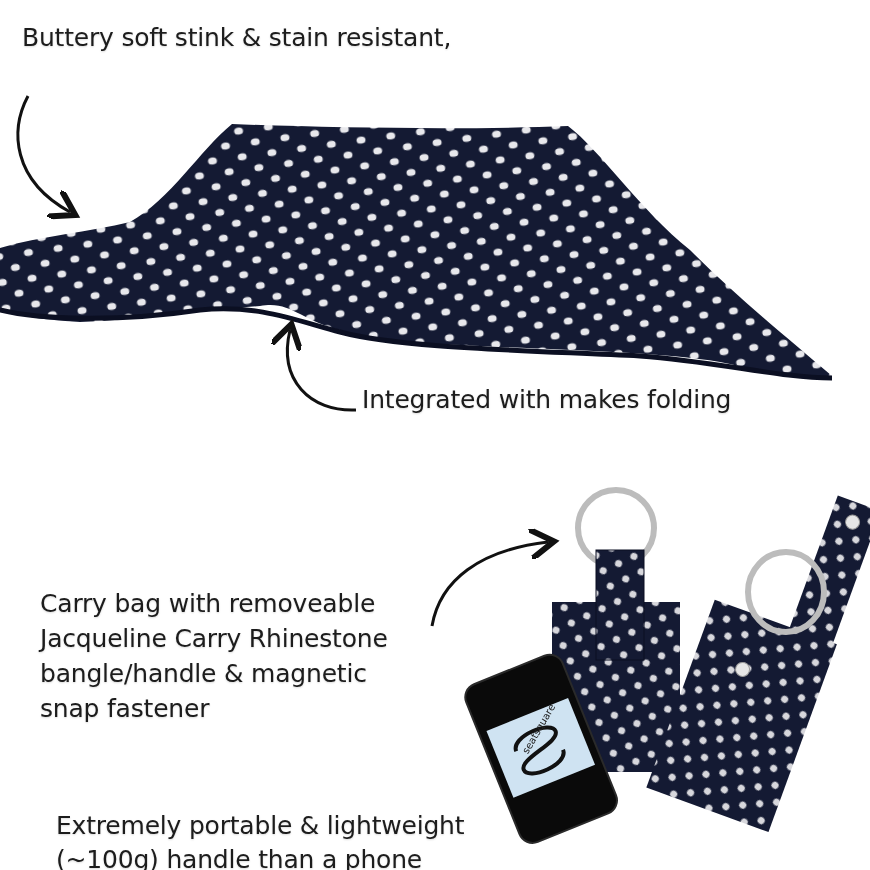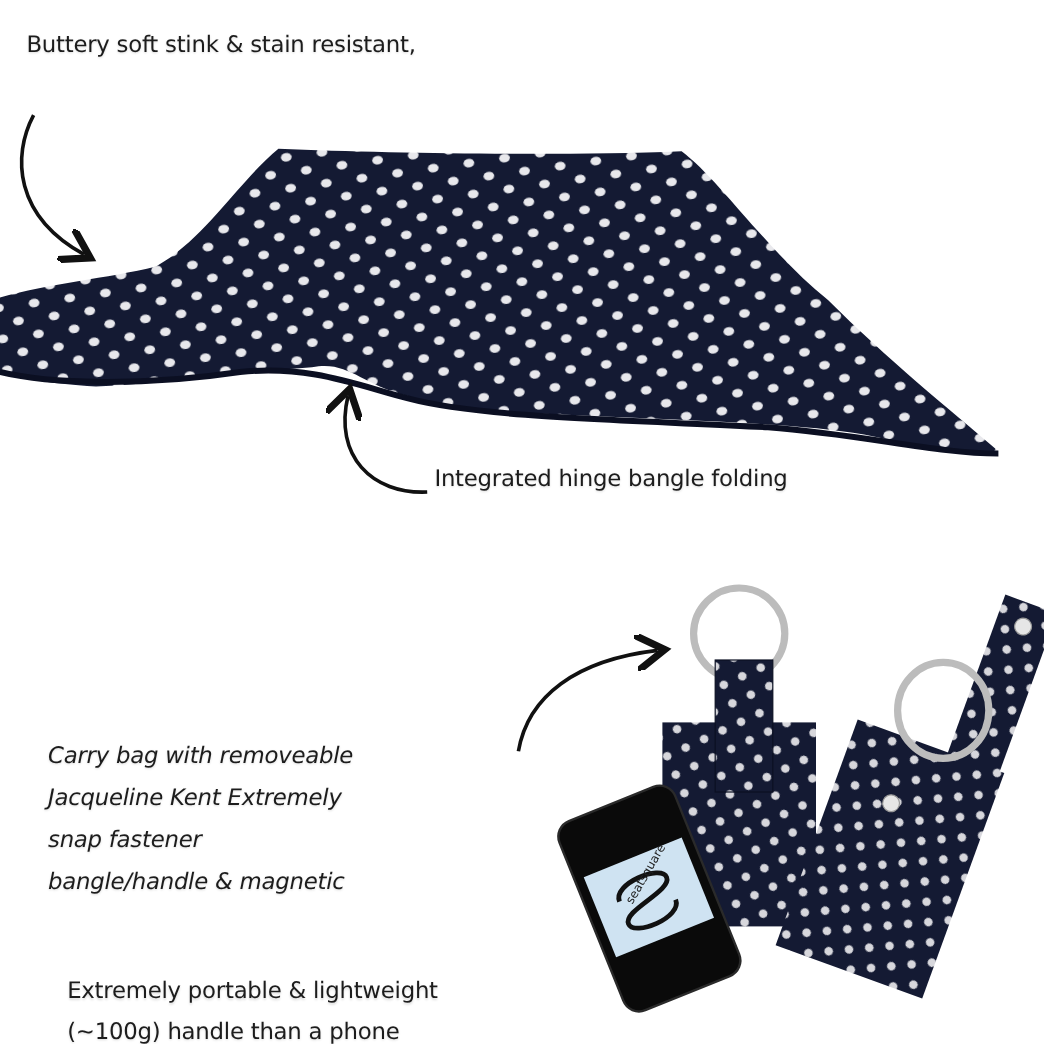--- a/index.html
+++ b/index.html
@@ -1,17 +1,17 @@
 <!DOCTYPE html>
 <html><head>
 <meta charset="utf-8">
 <style>
   html,body{margin:0;padding:0;background:#ffffff;}
   body{width:870px;height:870px;position:relative;overflow:hidden;font-family:"DejaVu Sans","Liberation Sans",sans-serif;color:#1a1a1a;}
-  .caption{position:absolute;font-size:19px;line-height:31px;letter-spacing:-0.2px;color:#1c1c1c;text-shadow:0 1px 2px rgba(0,0,0,0.15);white-space:nowrap;}
+  .caption{position:absolute;font-size:25px;line-height:31px;letter-spacing:-0.2px;color:#1c1c1c;text-shadow:0 1px 2px rgba(0,0,0,0.15);white-space:nowrap;}
   .caption span{display:block;}
   svg{position:absolute;left:0;top:0;}
 </style>
 </head>
 <body>
 
 <svg width="870" height="870" viewBox="0 0 870 870">
   <defs>
     <pattern id="dots" width="30" height="26" patternUnits="userSpaceOnUse" patternTransform="rotate(-8)">
       <rect width="30" height="26" fill="#141a33"></rect>
@@ -58,28 +58,28 @@
     <rect x="496" y="712" width="88" height="72" fill="#cfe3f2"></rect>
     <path d="M516,742 C516,726 560,726 560,738 C560,750 516,750 516,762 C516,774 560,774 560,758" fill="none" stroke="#111" stroke-width="4"></path>
   </g>
 </svg>
 
 <div class="caption" style="left:22px;top:22px;">
   <span>Buttery soft stink &amp; stain resistant,</span>
 </div>
 
 <div class="caption" style="left:362px;top:384px;">
-  <span>Integrated hinge bangle folding</span>
+  <span>Integrated with makes folding</span>
 </div>
 
-<div class="caption" style="left:40px;top:613px;line-height:35px;font-style:italic;">
+<div class="caption" style="left:40px;top:586px;line-height:35px;">
   <span>Carry bag with removeable</span>
-  <span>Jacqueline Kent Extremely</span>
+  <span>Jacqueline Carry Rhinestone</span>
+  <span>bangle/handle &amp; magnetic</span>
   <span>snap fastener</span>
-  <span>bangle/handle &amp; magnetic</span>
 </div>
 
 <div class="caption" style="left:56px;top:781px;line-height:34px;margin-top:28px;">
   <span>Extremely portable &amp; lightweight</span>
   <span>(~100g) handle than a phone</span>
 </div>
 
 <div style="position:absolute;left:520px;top:750px;font-size:10px;color:#222;transform:rotate(-60deg);transform-origin:left top;">seatsquare</div>
 
 </body></html>

